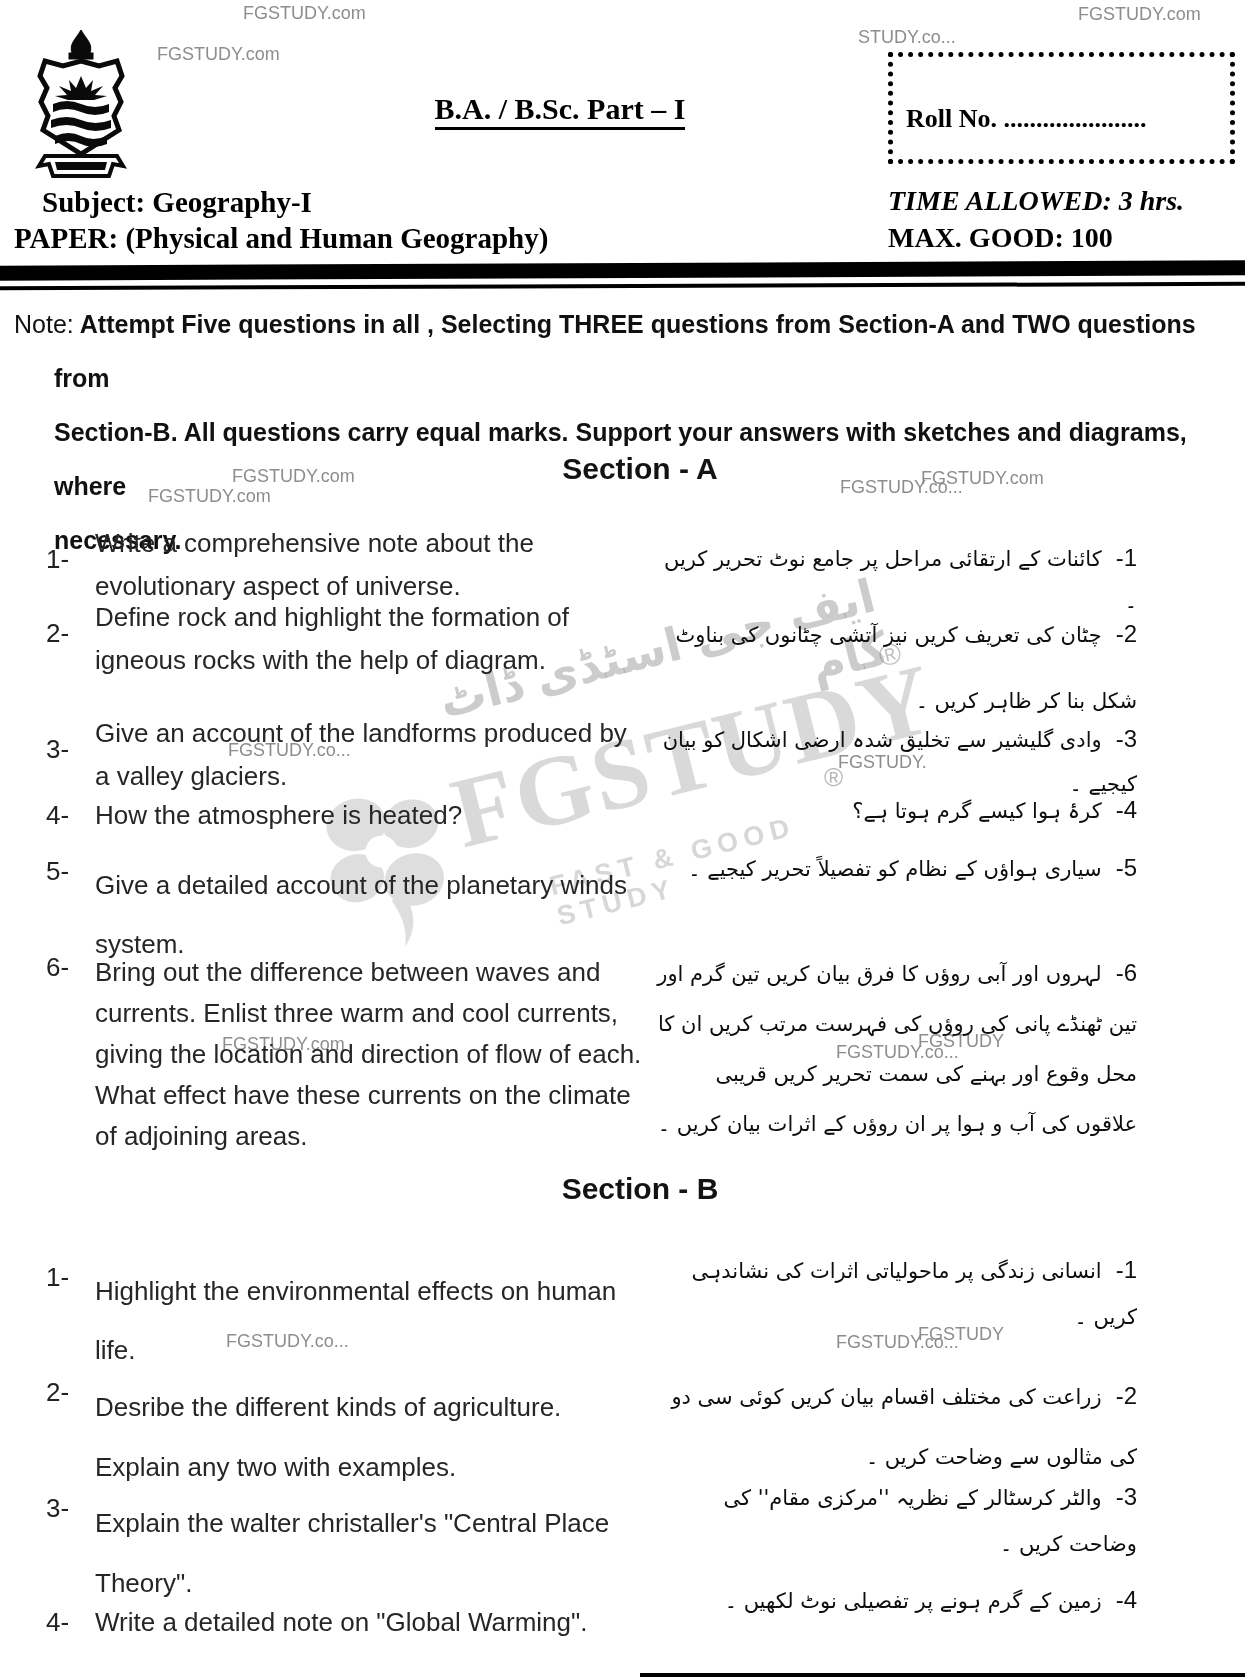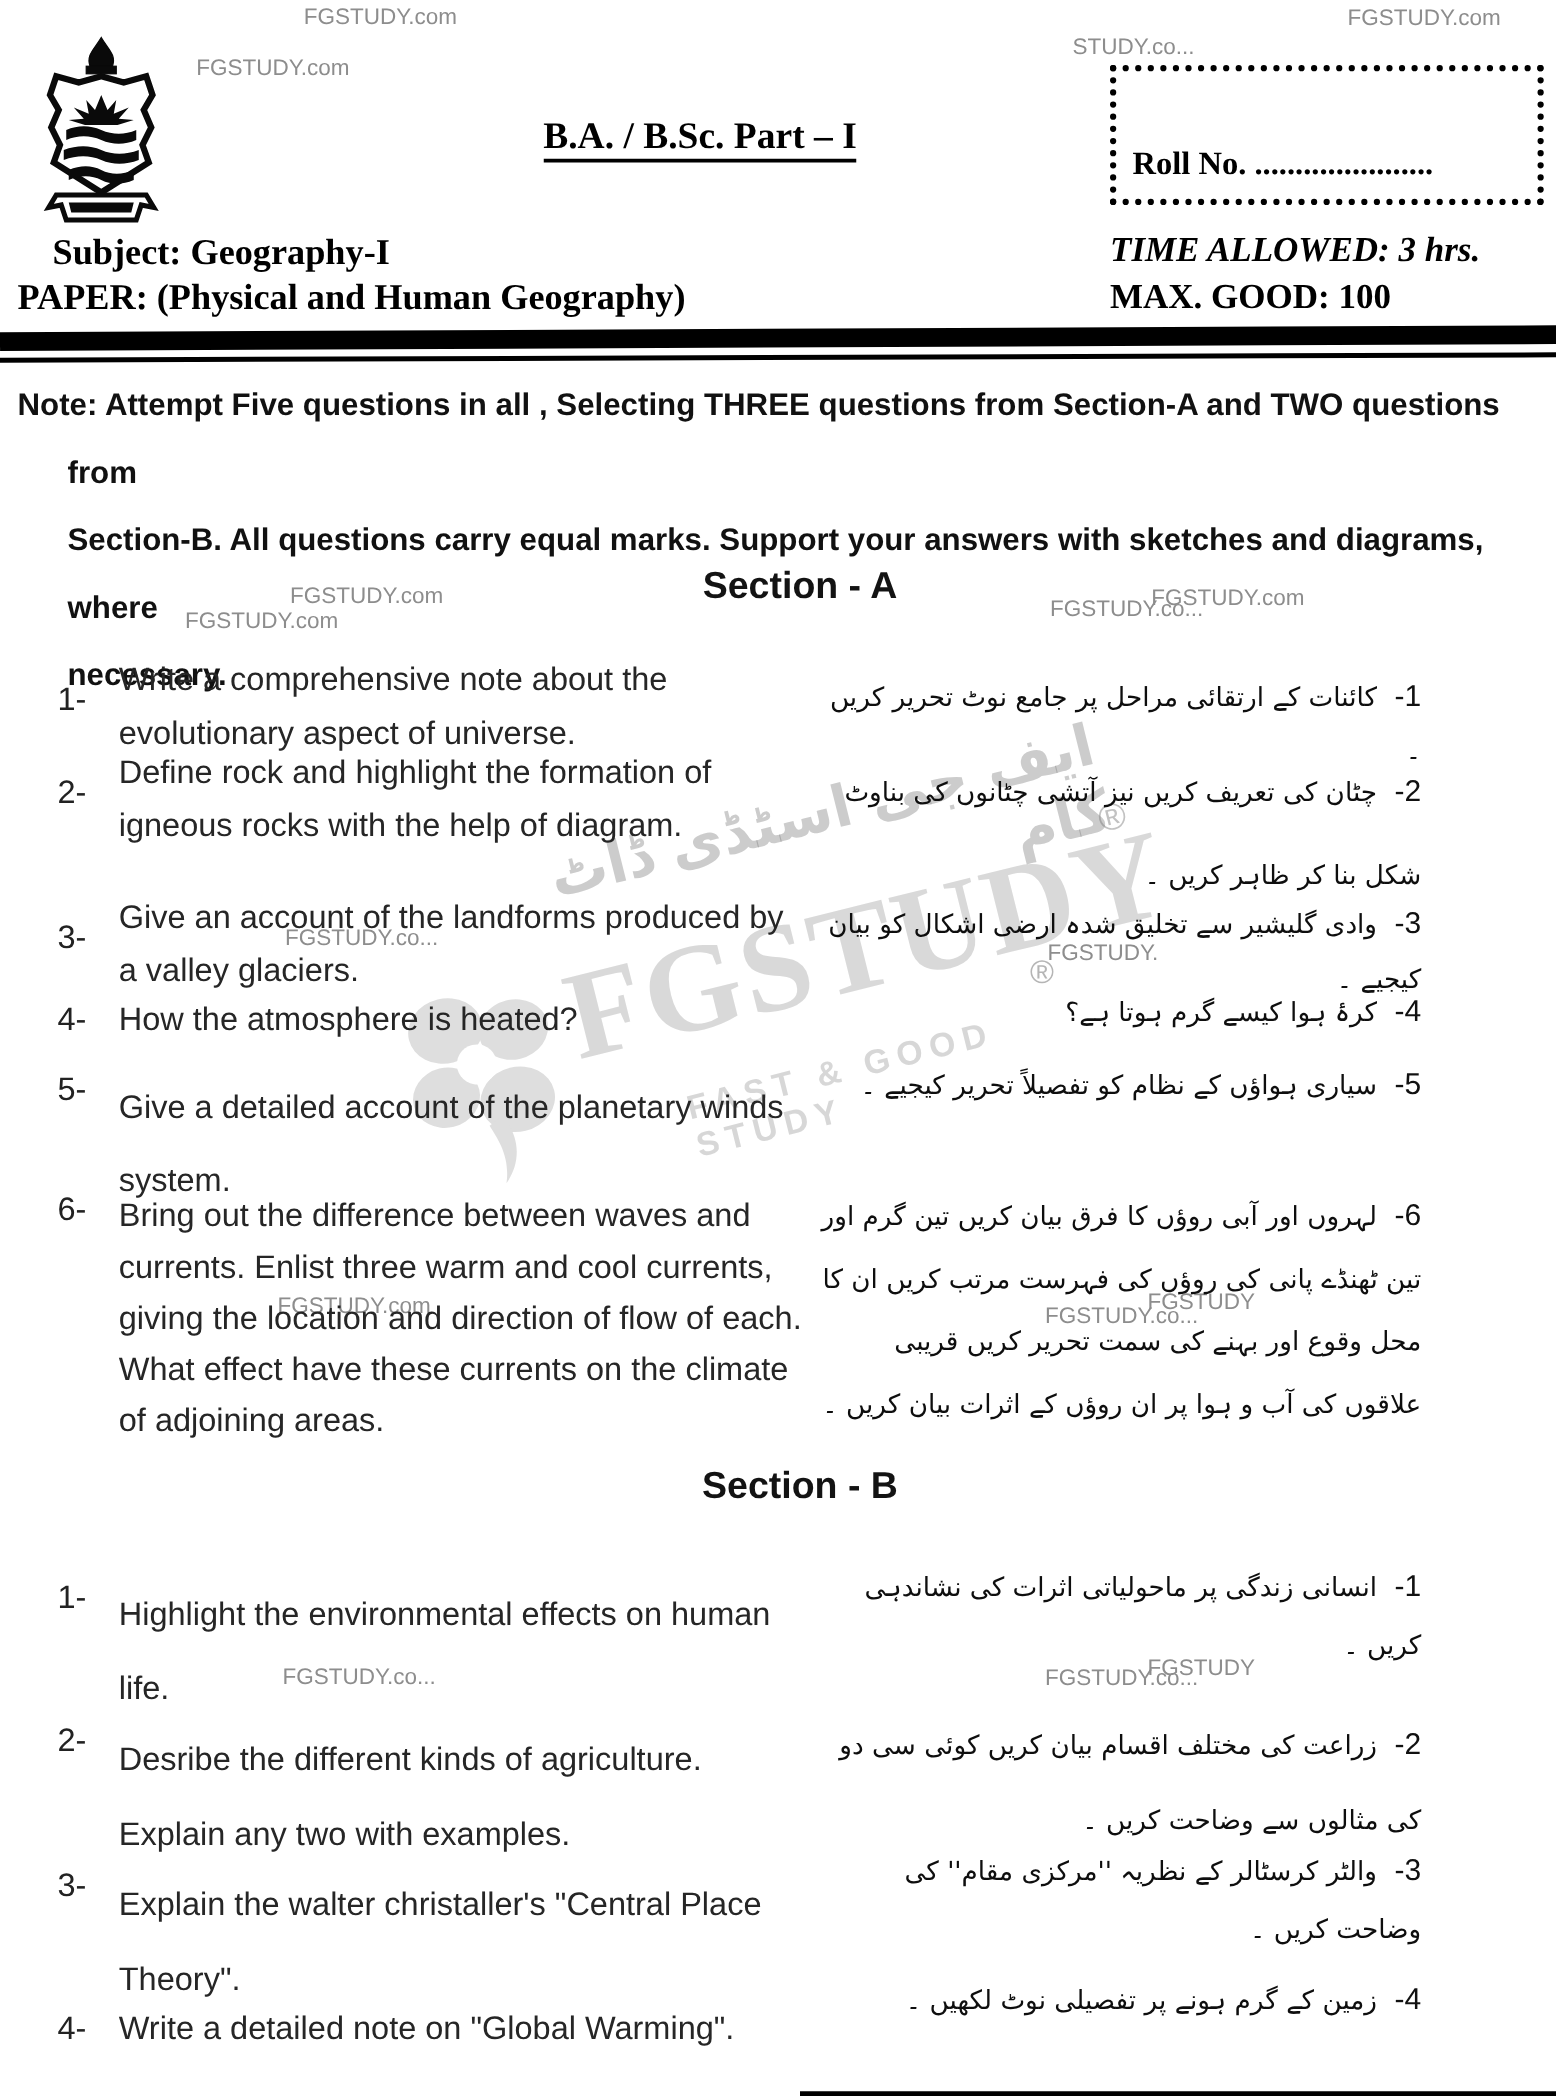--- a/index.html
+++ b/index.html
@@ -11,33 +11,33 @@
   
   .wm{position:absolute;color:#8d8d8d;font-size:18px;white-space:nowrap;
       font-family:"Liberation Sans",sans-serif;}
 
   
   .uni-title{top:28px;left:180px;width:860px;text-align:center;font-size:44px;letter-spacing:1px;}
   .prog{top:92px;left:190px;width:740px;text-align:center;font-size:30px;}
   .exam{top:129px;left:190px;width:740px;text-align:center;font-size:29px;}
   .uline{display:inline-block;border-bottom:3px solid #000;padding-bottom:1px;}
   .rollbox{top:52px;left:888px;width:347px;height:112px;border:5px dotted #000;box-sizing:border-box;}
-  .rolltext{top:116px;left:906px;font-size:26px;}
+  .rolltext{top:104px;left:906px;font-size:26px;}
   .subj{top:186px;left:14px;font-size:29px;margin-left:28px;}
   .paper{top:222px;left:14px;font-size:29px;}
   .time{top:185px;left:888px;font-size:28px;font-style:italic;}
   .marks{top:222px;left:888px;font-size:28px;}
 
   .bar1{top:263px;left:0;width:1245px;height:15px;background:#000;transform:rotate(-0.25deg);}
   .bar2{top:284px;left:0;width:1245px;height:4px;background:#000;transform:rotate(-0.2deg);}
   .bar-bottom{bottom:0;left:640px;width:605px;height:4px;background:#000;}
 
   .note{top:297px;left:14px;width:1215px;font-size:25px;font-weight:bold;line-height:54px;
         color:#111;white-space:pre-line;padding-left:40px;text-indent:-40px;box-sizing:border-box;}
-  .note .nlabel{font-weight:bold;margin-top:32px;}
+  .note .nlabel{font-weight:normal;margin-top:32px;}
 
   .sect{position:absolute;left:340px;width:600px;text-align:center;font-size:30px;
         font-weight:bold;color:#131313;}
 
   
   .row{position:absolute;left:40px;width:635px;}
   .row .num{position:absolute;left:6px;top:0;font-size:26px;color:#222;}
   .row .num.mid{top:22px;}
   .row .txt{margin-left:55px;font-size:26px;color:#262626;white-space:pre-line;}
   .just .txt{text-align:justify;}

